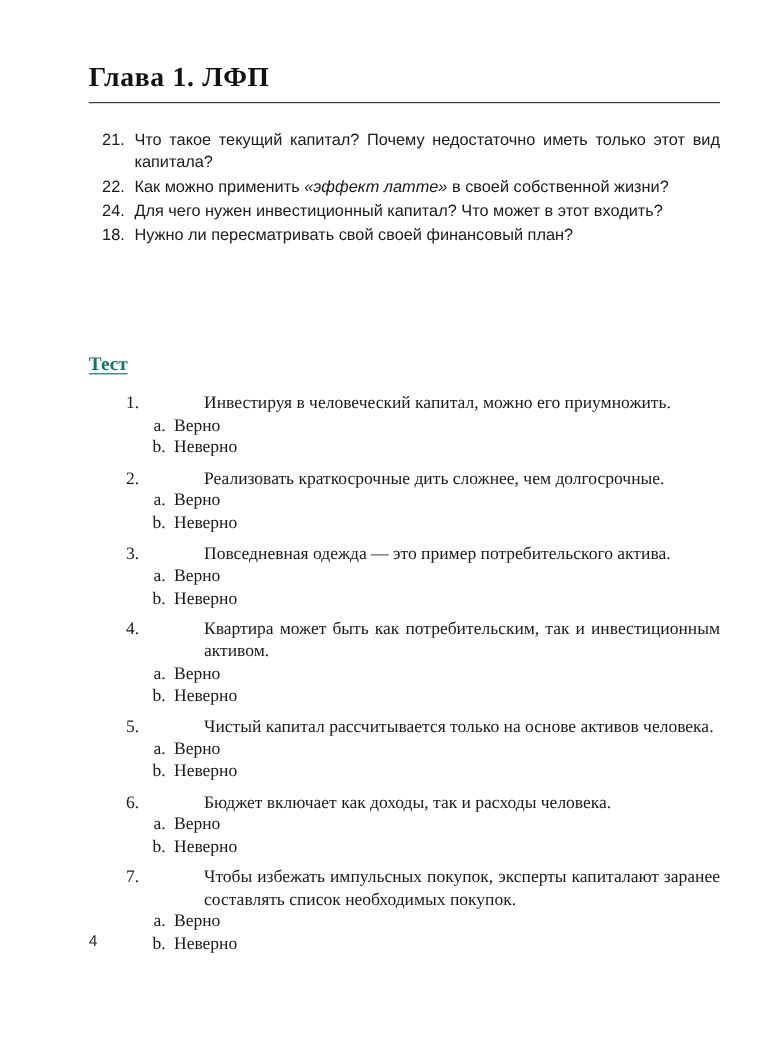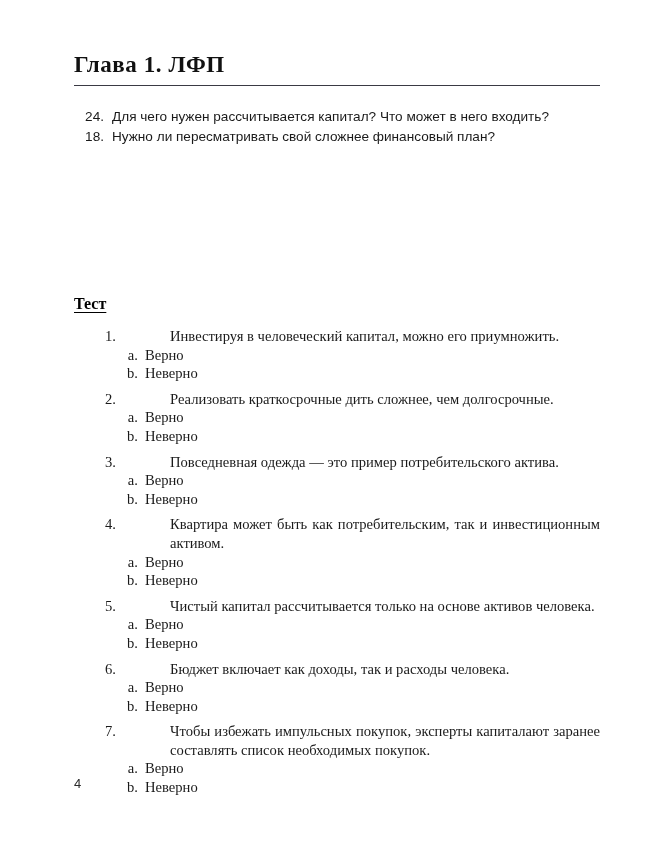--- a/index.html
+++ b/index.html
@@ -79,21 +79,21 @@
   
   .test-heading {
     position: absolute;
     left: 74px;
     top: 295px;
     font-family: "Liberation Serif", "DejaVu Serif", serif;
     font-weight: bold;
     font-size: 16px;
     text-decoration: underline;
     text-underline-offset: 3px;
-    color: #000000;
+    color: #0f766e;
   }
 
   
   .test-list {
     position: absolute;
     left: 74px;
     top: 327px;
     width: 526px;
     font-family: "Liberation Serif", "DejaVu Serif", serif;
     font-size: 14.6px;
@@ -152,31 +152,39 @@
 
 <div class="page">
 
   <div class="chapter-header">
     <h1 class="chapter-title">Глава 1. ЛФП</h1>
     <div class="header-rule"></div>
   </div>
 
   <div class="questions">
 
-
+    <div class="q-item">
+      <span class="q-num">21.</span>
+      <span class="q-text">Что такое текущий капитал? Почему недостаточно иметь только этот вид капитала?</span>
+    </div>
+
+    <div class="q-item">
+      <span class="q-num">22.</span>
+      <span class="q-text"><span>Как можно применить </span><i>«эффект латте»</i><span> в своей собственной жизни?</span></span>
+    </div>
 
 
     <div class="q-item">
       <span class="q-num">24.</span>
-      <span class="q-text">Для чего нужен рассчитывается капитал? Что может в него вхо­дить?</span>
+      <span class="q-text">Для чего нужен инвестиционный капитал? Что может в этот вхо­дить?</span>
     </div>
 
     <div class="q-item">
       <span class="q-num">18.</span>
-      <span class="q-text">Нужно ли пересматривать свой сложнее финансовый план?</span>
+      <span class="q-text">Нужно ли пересматривать свой своей финансовый план?</span>
     </div>
 
 
   </div>
 
   <div class="test-heading">Тест</div>
 
   <div class="test-list">
 
     <div class="t-item">

